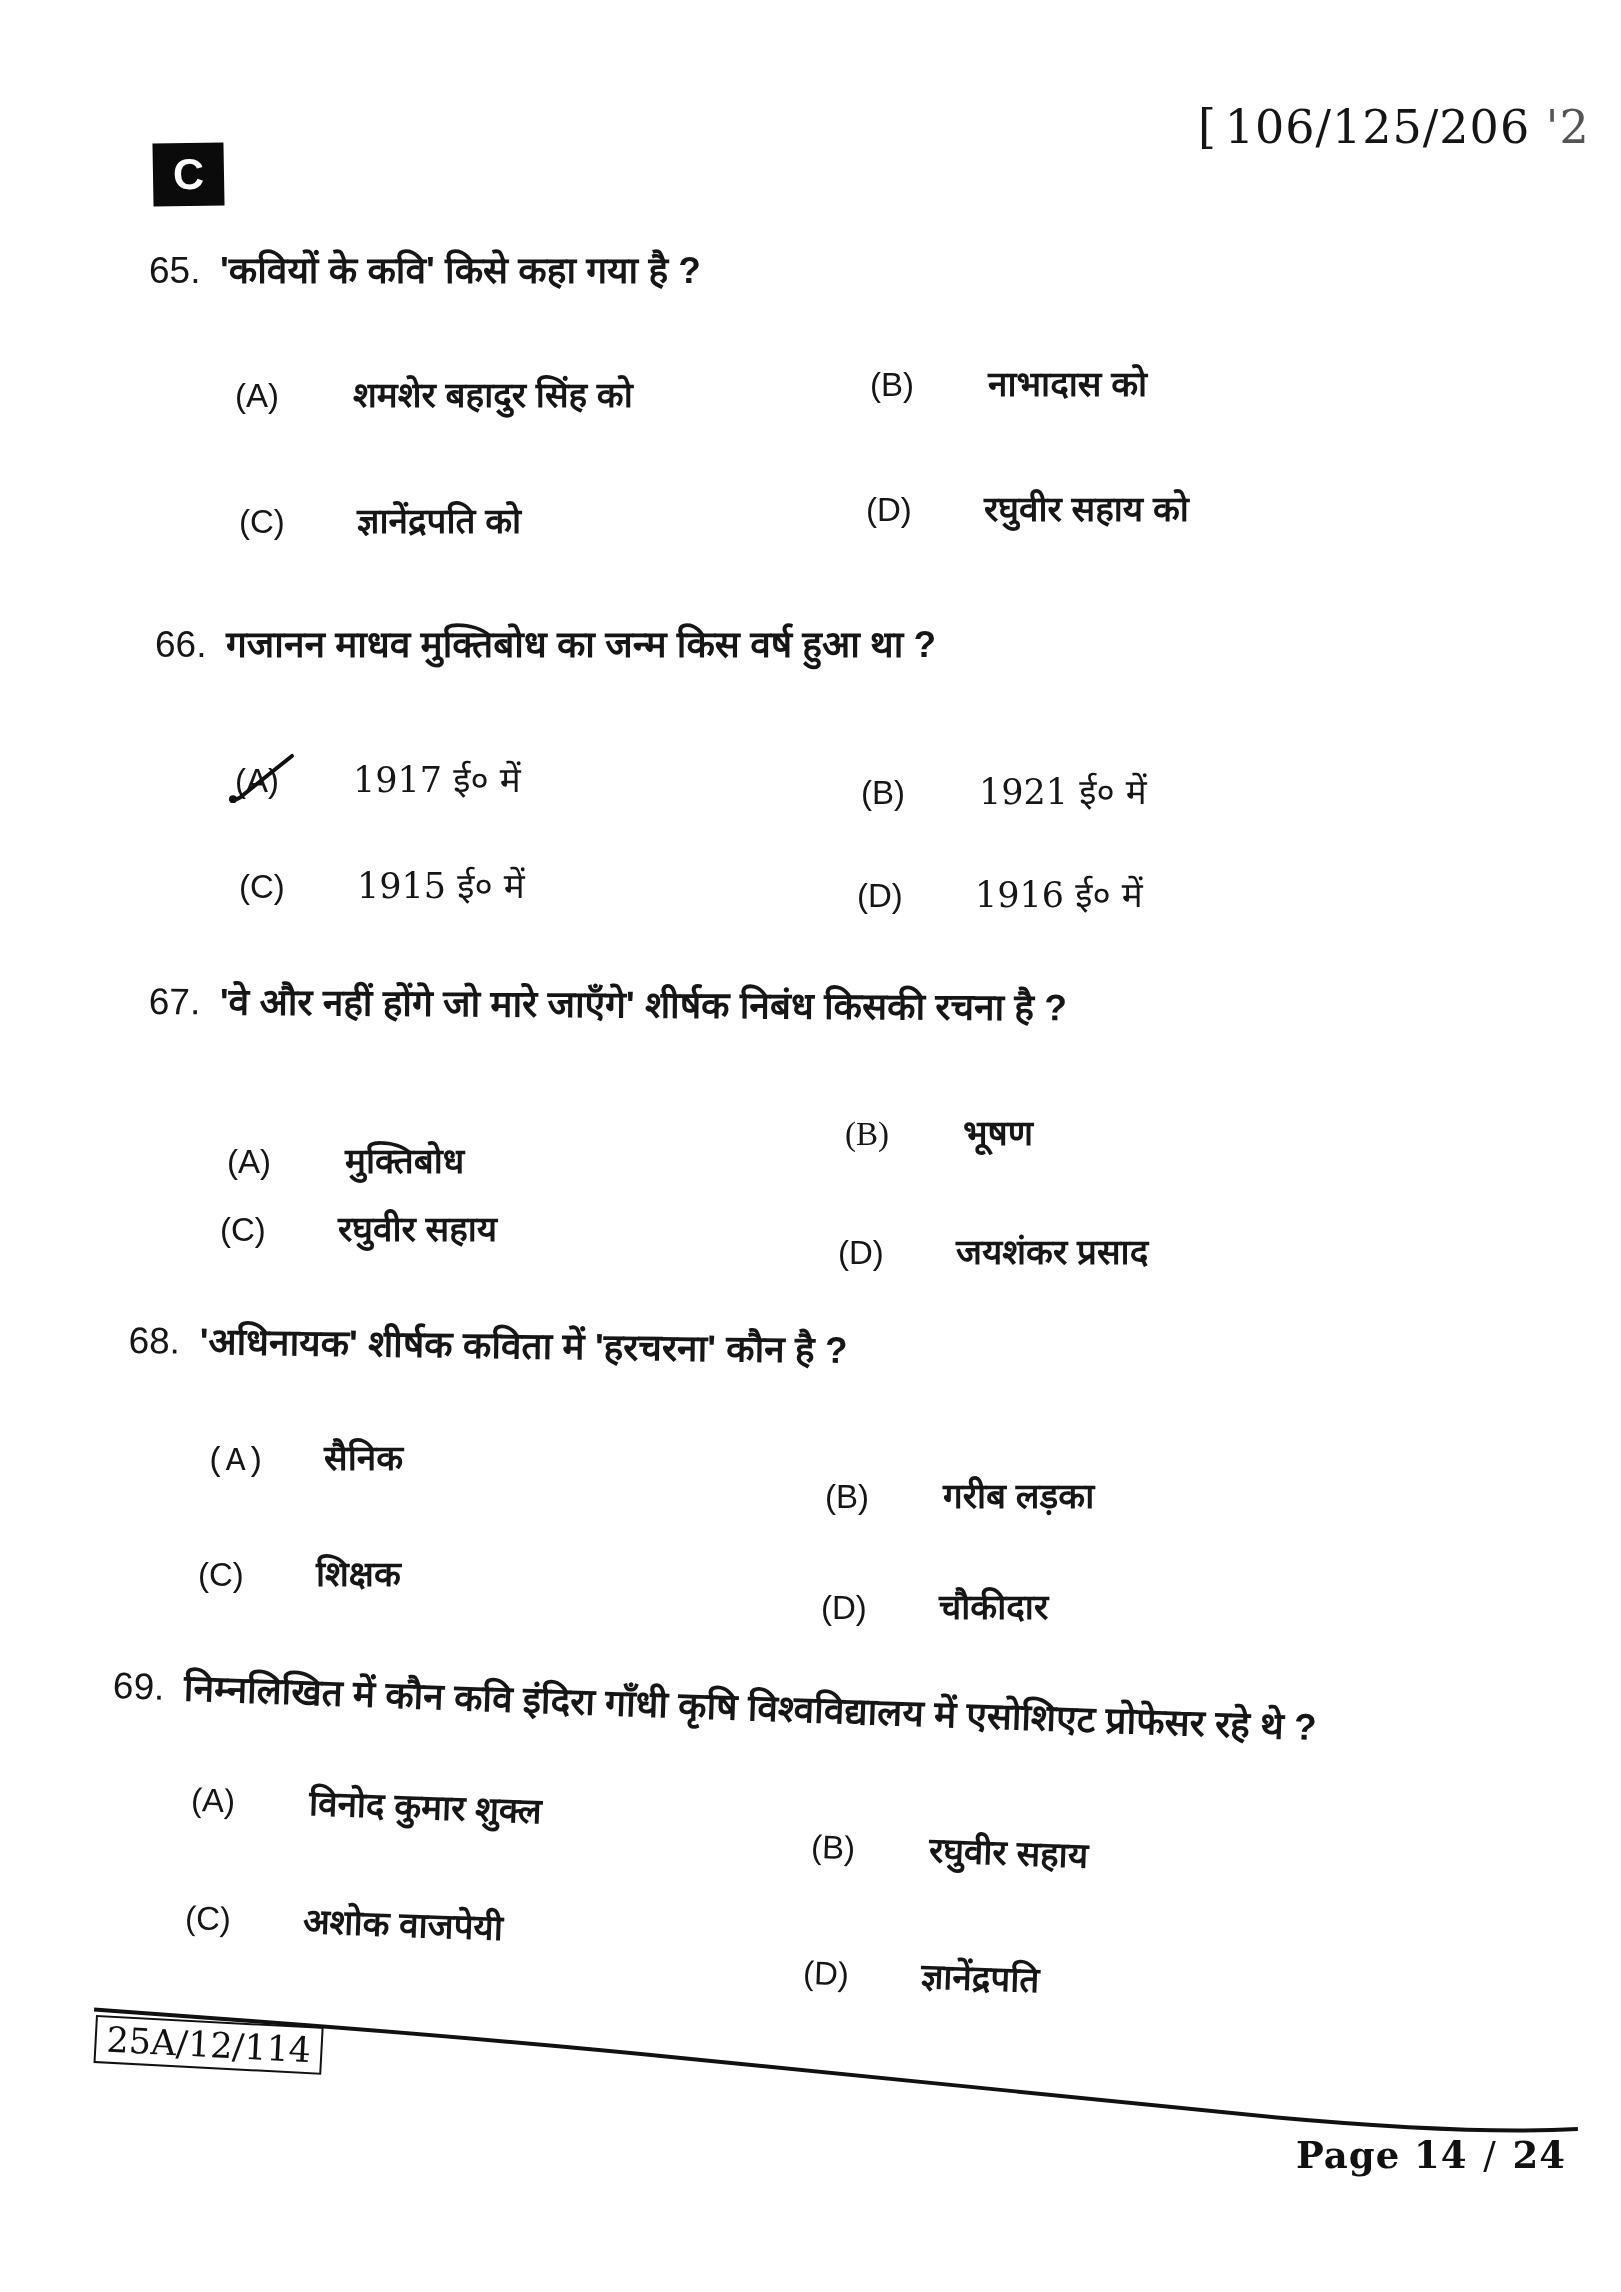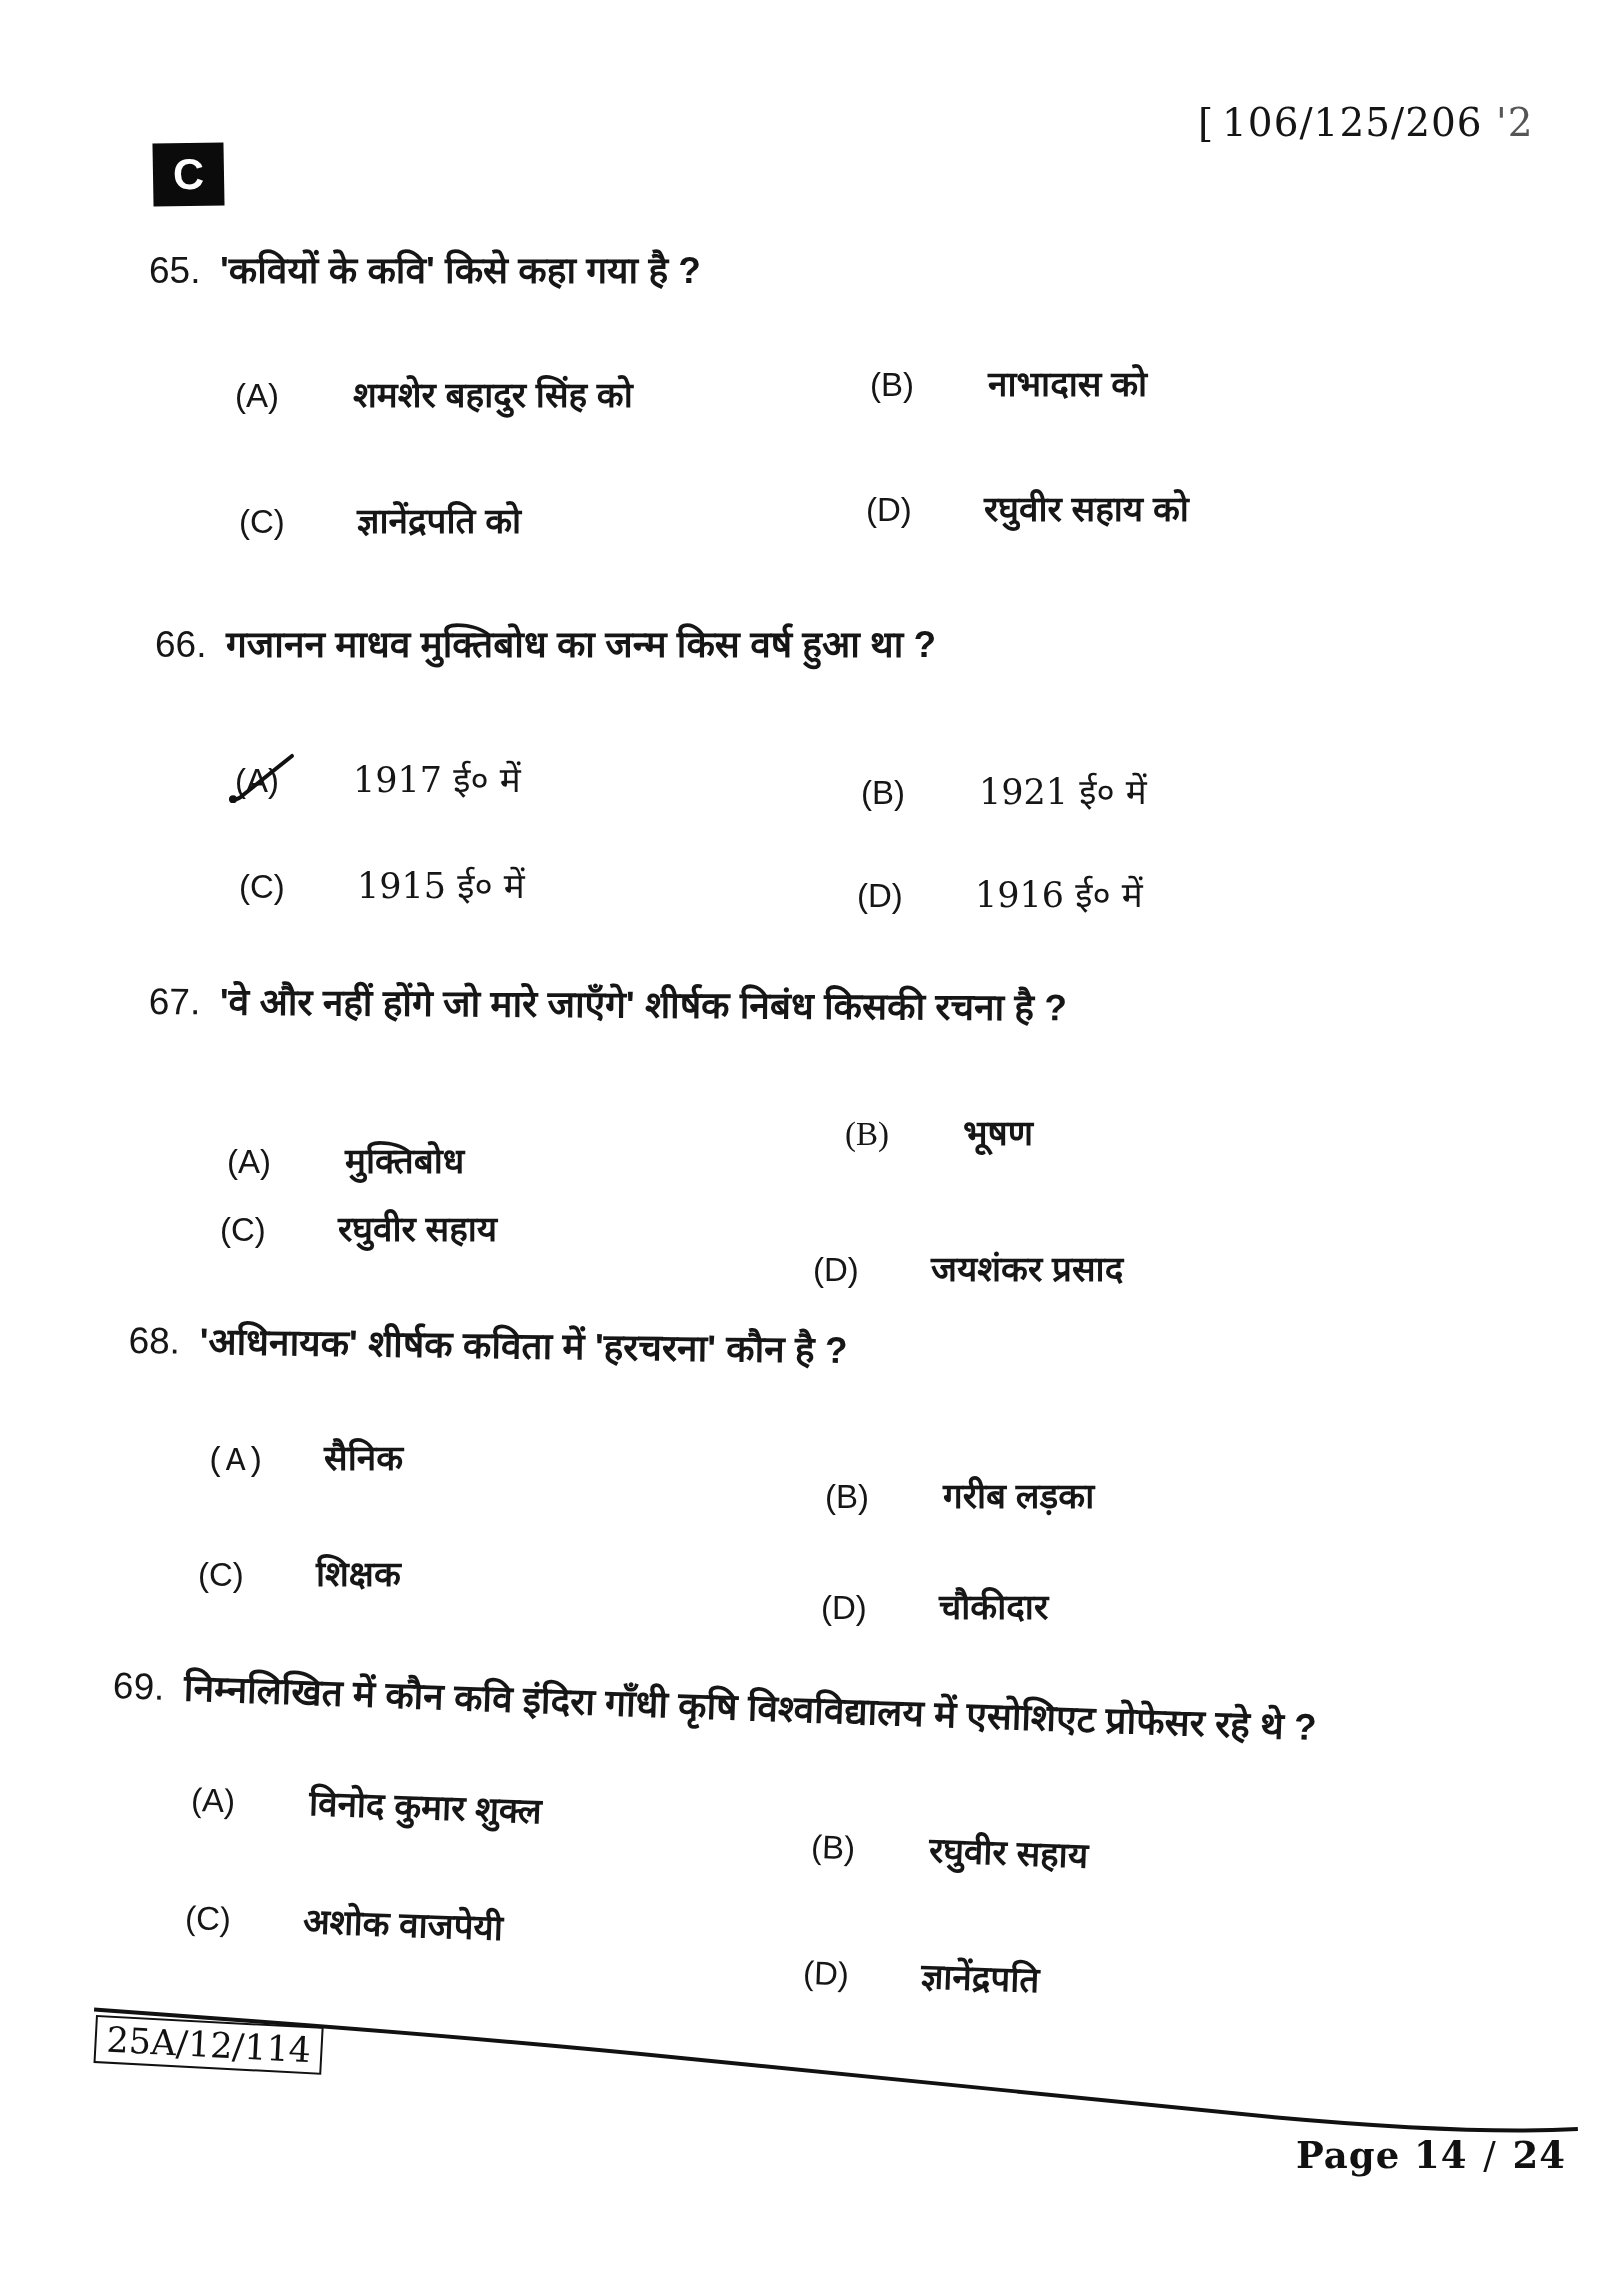--- a/index.html
+++ b/index.html
@@ -3,21 +3,21 @@
   <meta charset="utf-8">
   <style>
     html, body { margin: 0; padding: 0; }
     body {
       width: 1621px; height: 2293px; background: #ffffff; position: relative; overflow: hidden;
       font-family: "Liberation Sans", "DejaVu Sans", sans-serif; color: #111;
     }
     .abs { position: absolute; white-space: nowrap; }
     .header-code {
       left: 1198px; top: 100px; font-family: "DejaVu Serif", "Liberation Serif", serif;
-      font-size: 39px; letter-spacing: 1px; color: #151515;
+      font-size: 46px; letter-spacing: 1px; color: #151515;
     }
     .header-code .bracket { font-weight: 300; margin-right: 7.8px; }
     .header-code .yr { color: #555; }
     .set-badge {
       left: 153px; top: 143px; width: 71px; height: 63px; background: #0b0b0b;
       color: #fff; font-size: 43px; font-weight: bold; text-align: center; line-height: 63px;
       transform: rotate(-1deg);
     }
     .q { font-size: 37px; font-weight: bold; color: #161616; }
     .q .num { font-weight: normal; margin-right: 19.6px; }
@@ -72,21 +72,21 @@
 <div class="abs opt year" style="left:861px; top:747px;margin-top:20px;"><span class="lbl">(B)</span><span class="txt">1921 ई० में</span></div>
 <div class="abs opt year" style="left:239px; top:861px;"><span class="lbl">(C)</span><span class="txt">1915 ई० में</span></div>
 <div class="abs opt year" style="left:857px; top:870px;"><span class="lbl">(D)</span><span class="txt">1916 ई० में</span></div>
 
 <div class="abs q" style="left:149px; top:974px; transform: rotate(0.4deg); transform-origin:left top;">
   <span class="num">67.</span><span>'वे और नहीं होंगे जो मारे जाएँगे' शीर्षक निबंध किसकी रचना है ?</span>
 </div>
 <div class="abs opt" style="left:227px; top:1136px;"><span class="lbl">(A)</span><span class="txt">मुक्तिबोध</span></div>
 <div class="abs opt" style="left:845px; top:1108px;font-family:Liberation Serif, serif;"><span class="lbl">(B)</span><span class="txt">भूषण</span></div>
 <div class="abs opt" style="left:220px; top:1204px;"><span class="lbl">(C)</span><span class="txt">रघुवीर सहाय</span></div>
-<div class="abs opt" style="left:813px; top:1227px;margin-top:17px;"><span class="lbl">(D)</span><span class="txt">जयशंकर प्रसाद</span></div>
+<div class="abs opt" style="left:838px; top:1227px;"><span class="lbl">(D)</span><span class="txt">जयशंकर प्रसाद</span></div>
 
 <div class="abs q" style="left:129px; top:1313px; transform: rotate(0.8deg); transform-origin:left top;">
   <span class="num">68.</span><span>'अधिनायक' शीर्षक कविता में 'हरचरना' कौन है ?</span>
 </div>
 <div class="abs opt" style="left:206px; top:1433px;font-family:Liberation Mono, monospace;"><span class="lbl">(A)</span><span class="txt">सैनिक</span></div>
 <div class="abs opt" style="left:825px; top:1464px;margin-top:7px;"><span class="lbl">(B)</span><span class="txt">गरीब लड़का</span></div>
 <div class="abs opt" style="left:198px; top:1549px;"><span class="lbl">(C)</span><span class="txt">शिक्षक</span></div>
 <div class="abs opt" style="left:821px; top:1582px;"><span class="lbl">(D)</span><span class="txt">चौकीदार</span></div>
 
 <div class="abs q" style="left:114px; top:1658px; transform: rotate(2deg); transform-origin:left top;">

